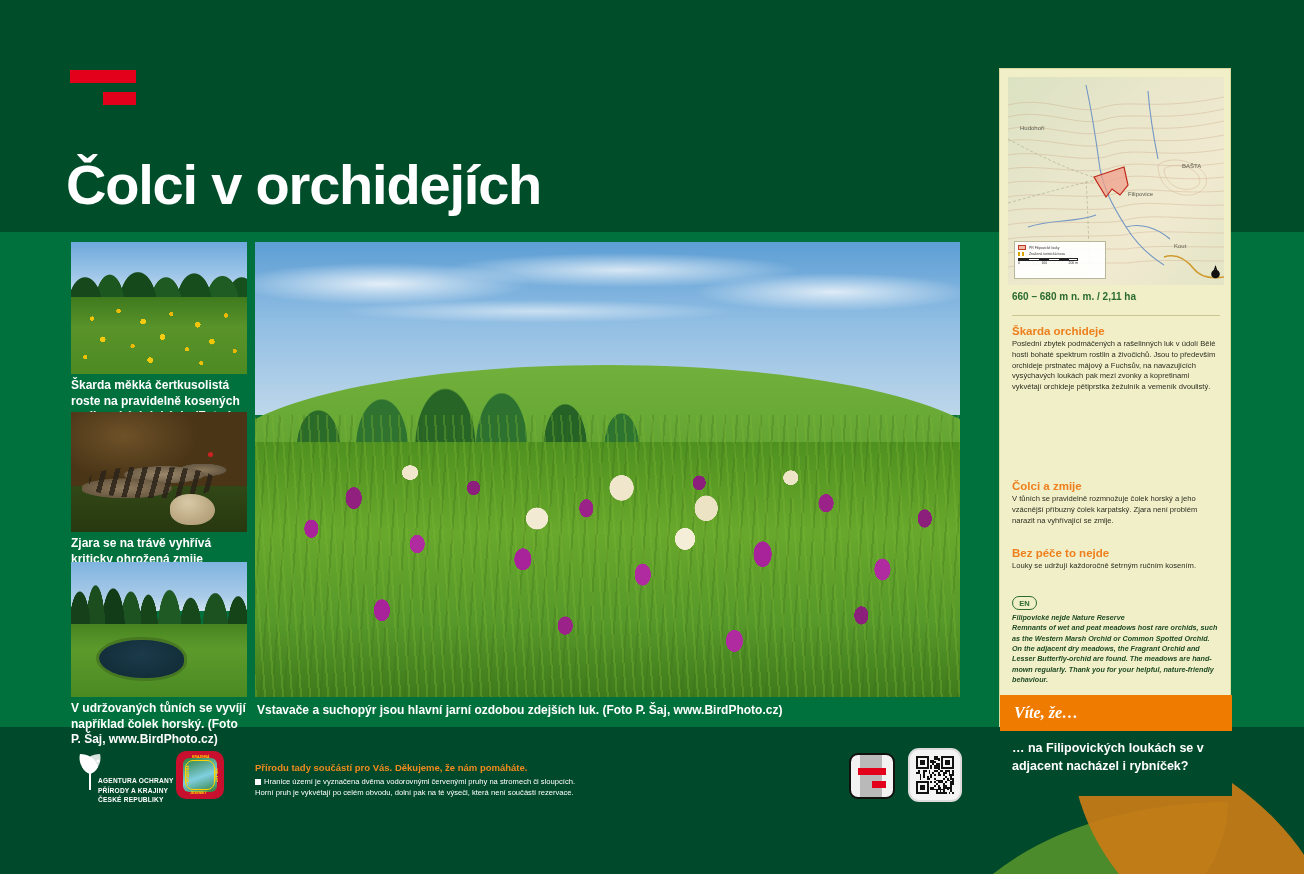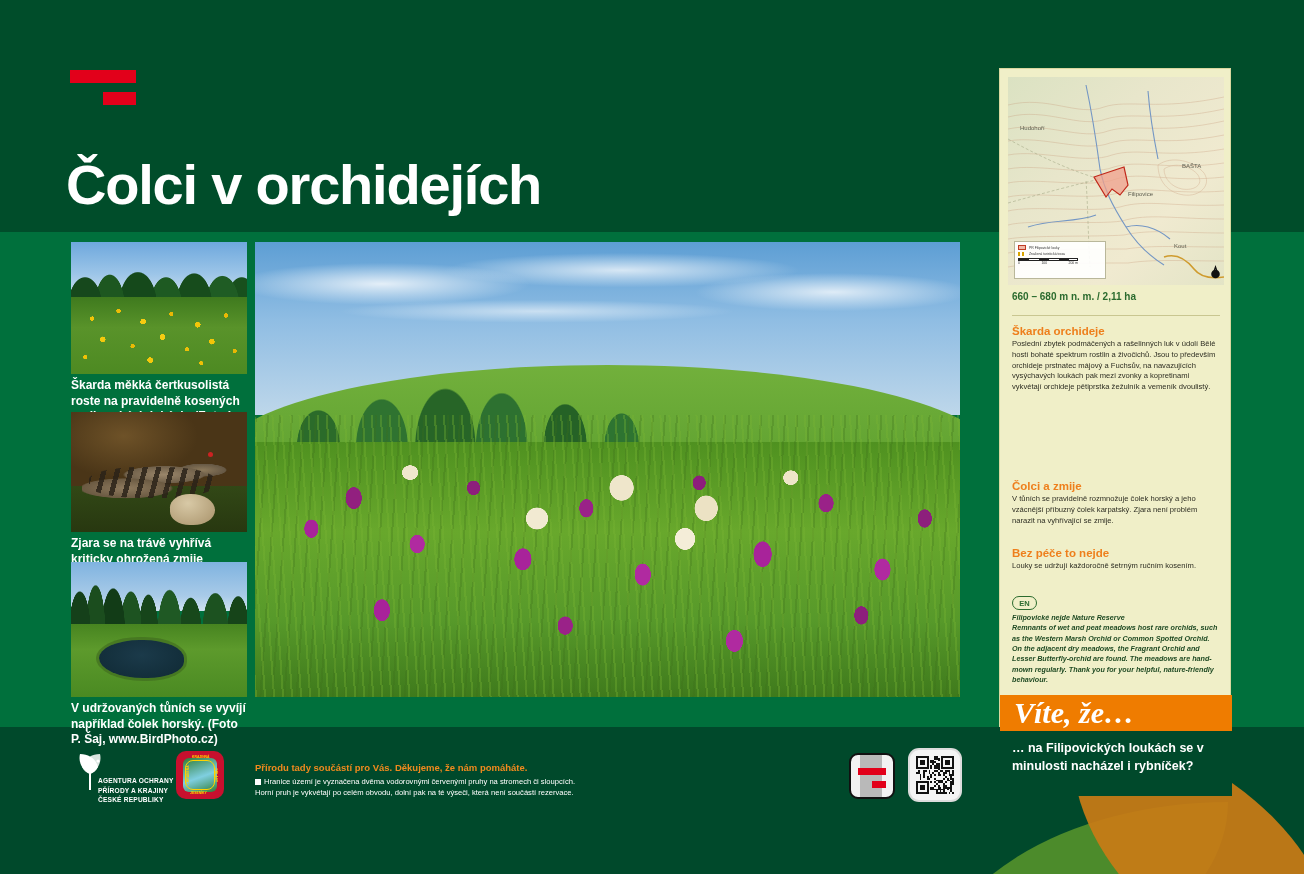--- a/index.html
+++ b/index.html
@@ -266,21 +266,21 @@
     color: #1f4a23; font-size: 7.2px; line-height: 1.44;
     font-style: italic; font-weight: 700;
   }
   .en-text .en-title { display: block; }
 
   .vite-bar {
     position: absolute; left: 0; top: 626px; width: 232px; height: 36px;
     background: #ef7c00; display: flex; align-items: center;
   }
   .vite-bar span {
-    color: #ffffff; font-size: 30px; font-style: italic; font-weight: 700;
+    color: #ffffff; font-size: 16px; font-style: italic; font-weight: 700;
     padding-left: 14px; font-family: "Liberation Serif", serif;
   }
   .vite-body {
     position: absolute; left: 0; top: 662px; width: 232px; height: 65px;
     background: #00492b; padding: 9px 12px;
     color: #ffffff; font-size: 12.5px; font-weight: 700; line-height: 1.42;
   }
 
   
   .aopk-logo { position: absolute; left: 70px; top: 752px; width: 100px; height: 46px; }
@@ -402,20 +402,21 @@
         <div class="scm-clouds"></div>
       <div class="scm-hill"></div>
         <div class="scm-trees"></div>
         <div class="scm-trees2"></div>
       <div class="scm-meadow"></div>
         <div class="scm-blades"></div>
       <div class="scm-orchids"></div>
         <div class="scm-cotton"></div>
     </div>
   </div>
+  <div class="cap-out" style="left:257px;top:703px;width:700px;">Vstavače a suchopýr jsou hlavní jarní ozdobou zdejších luk. (Foto P. Šaj, www.BirdPhoto.cz)</div>
 
   <div class="panel">
 
     <div class="panel-map">
       <div class="map-terrain"></div>
       <svg class="map-contours" viewBox="0 0 216 208" preserveAspectRatio="none">
         <g fill="none" stroke="#c08a6a" stroke-width=".5">
           <path d="M0,28 C40,18 70,40 96,30 C120,22 150,34 216,20"></path>
           <path d="M0,40 C38,30 72,52 98,42 C124,34 152,46 216,32"></path>
           <path d="M0,52 C36,44 74,64 100,54 C126,46 154,58 216,44"></path>
@@ -497,21 +498,21 @@
 
     <div class="en-badge">EN</div>
     <div class="en-text">
       <span class="en-title">Filipovické nejde Nature Reserve</span>
       <span>Remnants of wet and peat meadows host rare orchids, such as the Western Marsh Orchid or Common Spotted Orchid. On the adjacent dry meadows, the Fragrant Orchid and Lesser Butterfly-orchid are found. The meadows are hand-mown regularly. Thank you for your helpful, nature-friendly behaviour.</span>
     </div>
 
     <div class="vite-bar">
       <span>Víte, že…</span>
     </div>
-    <div class="vite-body">… na Filipovických loukách se v minulosti nacházel i rybníček?</div>
+    <div class="vite-body">… na Filipovických loukách se v adjacent nacházel i rybníček?</div>
   </div>
 
   <svg class="aopk-logo" viewBox="0 0 100 46">
     <g fill="#ffffff">
       <path d="M20,22 C12,18 8,10 10,2 C19,2 26,7 28,15 C26,19 23,21 20,22 Z"></path>
       <path d="M20,22 C28,18 32,10 30,2 C21,2 14,7 12,15 C14,19 17,21 20,22 Z" opacity=".85"></path>
       <path d="M19,21 L19,38 L21,38 L21,21 Z"></path>
       <circle cx="28" cy="9" r="1.6"></circle>
     </g>
   </svg>

